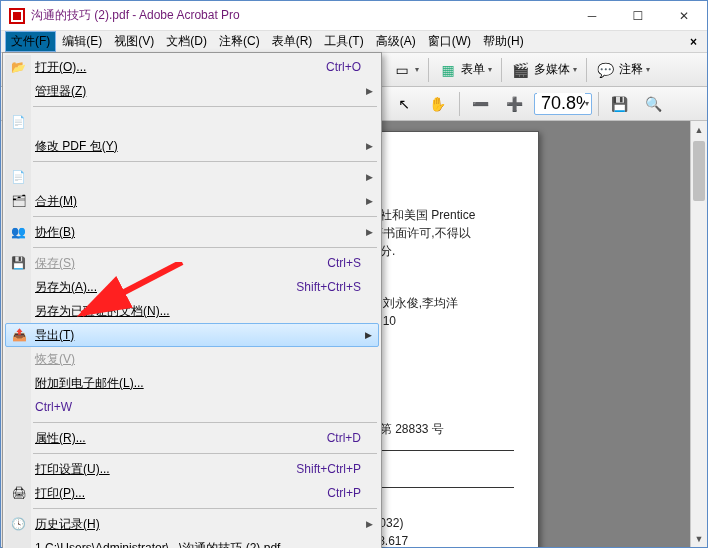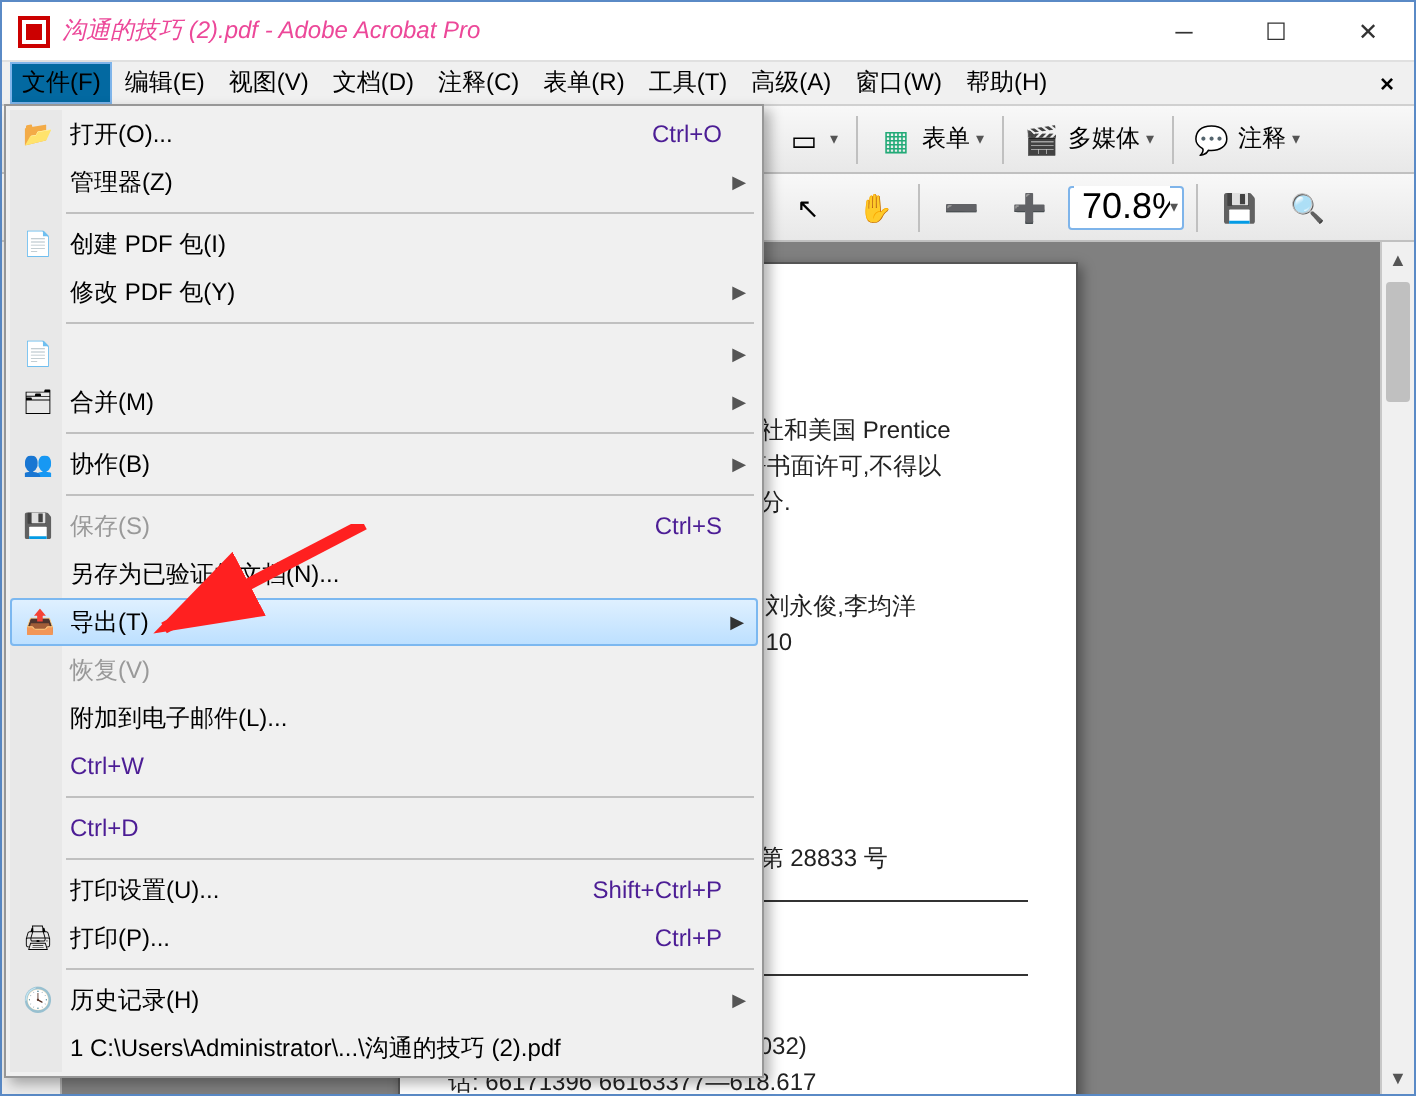--- a/index.html
+++ b/index.html
@@ -2,21 +2,21 @@
 <html><head>
 <meta charset="utf-8">
 <style>
 * { margin:0; padding:0; box-sizing:border-box; font-family:"Microsoft YaHei","Segoe UI",sans-serif; font-size:12px; }
 body { width:708px; height:548px; background:#888; overflow:hidden; position:relative; }
 .window { width:708px; height:548px; background:#fff; border:1px solid #5a8ac6; display:flex; flex-direction:column; }
 .titlebar { height:30px; background:#fff; display:flex; align-items:center; padding:0 0 0 8px; border-bottom:1px solid #e0e0e0; }
 .titlebar .appicon { width:16px; height:16px; background:#c00; position:relative; margin-right:6px; }
 .titlebar .appicon::before { content:""; position:absolute; left:2px; top:2px; width:12px; height:12px; background:#fff; }
 .titlebar .appicon::after { content:""; position:absolute; left:4px; top:4px; right:4px; bottom:4px; background:#c00; }
-.titlebar .title { flex:1; color:#ec4899;font-style:italic; }
+.titlebar .title { flex:1; color:#701a75; }
 .winbtns { display:flex; }
 .winbtn { width:46px; height:29px; display:flex; align-items:center; justify-content:center; color:#333; }
 .menubar { height:22px; background:#f0f0f0; display:flex; align-items:center; padding:0 4px; border-bottom:1px solid #d0d0d0; }
 .menubar .mitem { padding:2px 6px; cursor:default; }
 .menubar .mitem.active { background:#0369a1; border:1px solid #7eb4ea; padding:1px 5px; }
 .menubar .x { margin-left:auto; padding:0 6px; font-weight:bold; }
 .toolbar1 { height:34px; background:linear-gradient(#f8f8f8,#e8e8e8); border-bottom:1px solid #c0c0c0; display:flex; align-items:center; padding:0 4px; gap:2px; }
 .toolbar2 { height:34px; background:linear-gradient(#f8f8f8,#e8e8e8); border-bottom:1px solid #c0c0c0; display:flex; align-items:center; padding:0 4px; gap:4px; }
 .tbtn { padding:2px 4px; display:inline-flex; align-items:center; gap:3px; border:1px solid transparent; border-radius:2px; }
 .sep { width:1px; height:24px; background:#c0c0c0; margin:0 2px; }
@@ -33,21 +33,21 @@
 .scrollbar { position:absolute; right:0; top:0; bottom:0; width:17px; background:#f0f0f0; border-left:1px solid #c8c8c8; }
 .scrollbar .thumb { position:absolute; left:2px; right:2px; top:20px; height:60px; background:#c0c0c0; border-radius:2px; }
 .scrollbar .arr { position:absolute; left:0; right:0; height:17px; display:flex; align-items:center; justify-content:center; font-size:9px; color:#555; }
 .scrollbar .arr.up { top:0; } .scrollbar .arr.dn { bottom:0; }
 
 .filemenu { position:absolute; left:2px; top:52px; width:380px; background:#f0f0f0; border:1px solid #979797; box-shadow:3px 3px 6px rgba(0,0,0,.3); z-index:50; padding:2px; }
 .filemenu .iconcol { position:absolute; left:2px; top:2px; bottom:2px; width:26px; background:#e8e8e8; }
 .filemenu .row { position:relative; height:24px; display:flex; align-items:center; padding-left:30px; cursor:default; }
 .filemenu .row.active { background:linear-gradient(#dff0ff,#bde0ff); border:1px solid #7cb8f0; border-radius:2px; padding-left:29px; }
 .filemenu .row.disabled { color:#999; }
-.filemenu .row .lbl { flex:1; }
+.filemenu .row .lbl { flex:1;text-decoration:underline; }
 .filemenu .row .sc { color:#4c1d95; padding-right:18px; }
 .filemenu .row .sub { position:absolute; right:6px; font-size:9px; color:#555; }
 .filemenu .row.active .sub { color:#333; }
 .filemenu .msep { height:1px; background:#c0c0c0; margin:3px 2px 3px 28px; }
 .filemenu .ricon { position:absolute; left:6px; width:16px; height:16px; display:flex; align-items:center; justify-content:center; font-size:12px; }
 .arrow { position:absolute; left:72px; top:262px; z-index:80; pointer-events:none; }
 .zoombox { display:inline-flex; align-items:center; border:1px solid #7eb4ea; background:#fff; height:22px; padding:0 2px; border-radius:2px; }
 .zoombox input { border:none; width:48px; font-size:18px; text-align:left; outline:none; padding-left:4px; }
 </style>
 </head>
@@ -186,21 +186,20 @@
     <span class="lbl">打开(O)...</span>
     <span class="sc">Ctrl+O</span>
   </div>
   <div class="row">
     <span class="lbl">管理器(Z)</span>
       <span class="sub">▶</span>
   </div>
   <div class="msep"></div>
   <div class="row">
     <span class="ricon">📄</span>
-    <span class="lbl">创建 PDF 包(I)</span>
   </div>
   <div class="row">
     <span class="lbl">修改 PDF 包(Y)</span>
       <span class="sub">▶</span>
   </div>
   <div class="msep"></div>
   <div class="row">
     <span class="ricon">📄</span>
       <span class="sub">▶</span>
   </div>
@@ -215,38 +214,43 @@
     <span class="lbl">协作(B)</span>
       <span class="sub">▶</span>
   </div>
   <div class="msep"></div>
   <div class="row disabled">
     <span class="ricon">💾</span>
     <span class="lbl">保存(S)</span>
     <span class="sc">Ctrl+S</span>
   </div>
   <div class="row">
+    <span class="lbl">另存为(A)...</span>
+    <span class="sc">Shift+Ctrl+S</span>
+  </div>
+  <div class="row">
     <span class="lbl">另存为已验证的文档(N)...</span>
   </div>
   <div class="row active">
     <span class="ricon">📤</span>
     <span class="lbl">导出(T)</span>
       <span class="sub">▶</span>
   </div>
   <div class="row disabled">
     <span class="lbl">恢复(V)</span>
   </div>
   <div class="row">
     <span class="lbl">附加到电子邮件(L)...</span>
   </div>
   <div class="row">
     <span class="sc">Ctrl+W</span>
   </div>
   <div class="msep"></div>
   <div class="row">
+    <span class="lbl">属性(R)...</span>
     <span class="sc">Ctrl+D</span>
   </div>
   <div class="msep"></div>
   <div class="row">
     <span class="lbl">打印设置(U)...</span>
     <span class="sc">Shift+Ctrl+P</span>
   </div>
   <div class="row">
     <span class="ricon">🖨</span>
     <span class="lbl">打印(P)...</span>

